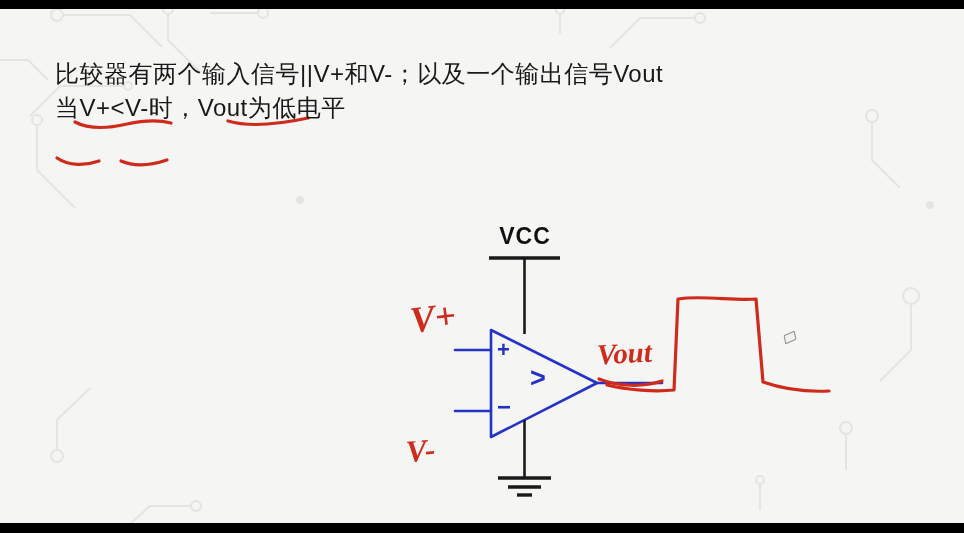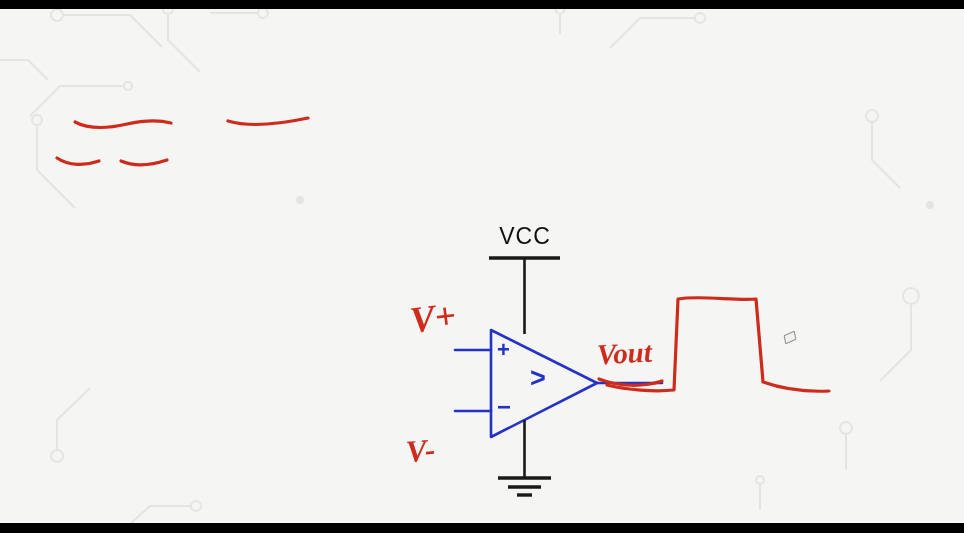--- a/index.html
+++ b/index.html
@@ -45,21 +45,21 @@
 
   .stroke-red  { stroke: var(--ink-red);  stroke-width: 3.2; fill: none; stroke-linecap: round; stroke-linejoin: round; }
   .stroke-blue { stroke: var(--circuit-blue); stroke-width: 2.6; fill: none; stroke-linecap: round; stroke-linejoin: round; }
   .stroke-black{ stroke: var(--ink-black); stroke-width: 2.6; fill: none; }
   .thick { stroke-width: 3.4; }
 
   .label { position: absolute; z-index: 3; white-space: nowrap; }
   .vcc {
     left: 486px; top: 223px; width: 78px;
     text-align: center;
-    font-size: 23px; font-weight: 400; letter-spacing: 1px;
+    font-size: 23px; font-weight: 700; letter-spacing: 1px;
     color: #101010;
   }
   .op-plus  { left: 497px; top: 337px; color: var(--circuit-blue); font-size: 22px; font-weight: 700; }
   .op-minus { left: 497px; top: 393px; color: var(--circuit-blue); font-size: 24px; font-weight: 700; }
   .op-gt    { left: 530px; top: 363px; color: var(--circuit-blue); font-size: 27px; font-weight: 700; }
 
   .hw {
     color: var(--ink-red);
     font-family: "Liberation Serif", serif;
     font-style: italic;
@@ -116,20 +116,22 @@
       <circle cx="300" cy="200" r="3" fill="#e4e4e2"></circle>
       <circle cx="760" cy="480" r="4"></circle>
       <path d="M760,484 V510"></path>
     </g>
   </svg>
 
   <div class="letterbox top"></div>
   <div class="letterbox bottom"></div>
 
   <div class="notes">
+    <div>比较器有两个输入信号||V+和V-；以及一个输出信号Vout</div>
+    <div>当V+&lt;V-时，Vout为低电平</div>
   </div>
 
   <svg class="overlay" width="964" height="533">
     <g>
 
       <line class="stroke-black thick" x1="489" y1="258" x2="560" y2="258"></line>
       <line class="stroke-black" x1="524.5" y1="258" x2="524.5" y2="334"></line>
 
       <polygon class="stroke-blue" points="491,330 491,437 597,383"></polygon>
 

